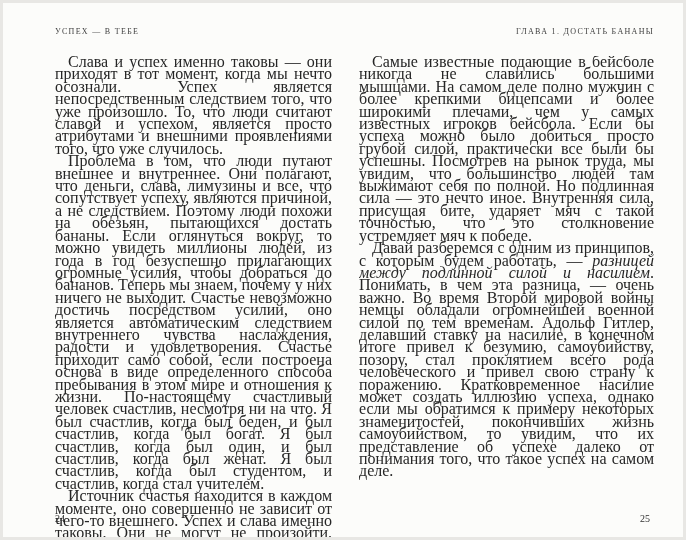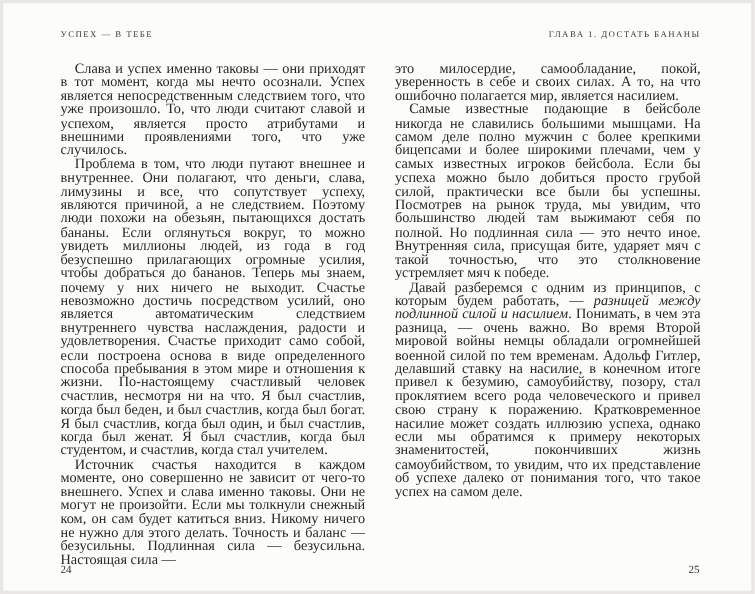--- a/index.html
+++ b/index.html
@@ -17,67 +17,66 @@
   }
   .page {
     width: 340px;
     height: 100%;
     position: relative;
     padding-top: 24px;
     display: flex;
     flex-direction: column;
   }
   .page-left  { padding-left: 52px; padding-right: 11px; }
-  .page-right { padding-left: 16px; padding-right: 46px; justify-content: flex-end; }
+  .page-right { padding-left: 16px; padding-right: 29px; justify-content: flex-end; }
   .running-header {
     font-size: 8px;
     letter-spacing: 1.3px;
     color: #3d3d3d;
     text-transform: uppercase;
     white-space: nowrap;
   }
   .rh-right { text-align: right; }
   .page-body {
     margin-top: 20px;
     flex: 1;
     overflow: hidden;
-    font-size: 13px;
+    font-size: 16px;
     line-height: 12.4px;
     color: #262626;
     text-align: justify;
     hyphens: auto;
   }
   .para { text-align: justify; }
   .para.indent { text-indent: 13px; }
   .italic { font-style: italic; }
   .page-number {
     position: absolute;
     bottom: 13px;
     font-size: 10px;
     color: #2f2f2f;
   }
   .pn-left  { left: 52px; }
-  .pn-right { right: 47px; }
+  .pn-right { right: 33px; }
 </style>
 </head>
 <body>
 
 <div class="spread">
   <div class="page page-left">
     <div class="running-header">УСПЕХ — В ТЕБЕ</div>
     <div class="page-body">
         <p class="para indent"><span>Слава и успех именно таковы — они приходят в тот момент, когда мы нечто осознали. Успех является непосредственным следствием того, что уже произошло. То, что люди считают славой и успехом, является просто атрибутами и внешними проявлениями того, что уже случилось.</span></p>
         <p class="para indent"><span>Проблема в том, что люди путают внешнее и внутреннее. Они полагают, что деньги, слава, лимузины и все, что сопутствует успеху, являются причиной, а не следствием. Поэтому люди похожи на обезьян, пытающихся достать бананы. Если оглянуться вокруг, то можно увидеть миллионы людей, из года в год безуспешно прилагающих огромные усилия, чтобы добраться до бананов. Теперь мы знаем, почему у них ничего не выходит. Счастье невозможно достичь посредством усилий, оно является автоматическим следствием внутреннего чувства наслаждения, радости и удовлетворения. Счастье приходит само собой, если построена основа в виде определенного способа пребывания в этом мире и отношения к жизни. По-настоящему счастливый человек счастлив, несмотря ни на что. Я был счастлив, когда был беден, и был счастлив, когда был богат. Я был счастлив, когда был один, и был счастлив, когда был женат. Я был счастлив, когда был студентом, и счастлив, когда стал учителем.</span></p>
         <p class="para indent"><span>Источник счастья находится в каждом моменте, оно совершенно не зависит от чего-то внешнего. Успех и слава именно таковы. Они не могут не произойти. Если мы толкнули снежный ком, он сам будет катиться вниз. Никому ничего не нужно для этого делать. Точность и баланс — безусильны. Подлинная сила — безусильна. Настоящая сила —</span></p>
       </div>
     <div class="page-number pn-left">24</div>
   </div>
 
   <div class="page page-right">
     <div class="running-header rh-right">ГЛАВА 1. ДОСТАТЬ БАНАНЫ</div>
     <div class="page-body">
-        <p class="para"><span>это милосердие, самообладание, покой, уверенность в себе и своих силах. А то, на что ошибочно полагается мир, является насилием.</span></p>
         <p class="para indent"><span>Самые известные подающие в бейсболе никогда не славились большими мышцами. На самом деле полно мужчин с более крепкими бицепсами и более широкими плечами, чем у самых известных игроков бейсбола. Если бы успеха можно было добиться просто грубой силой, практически все были бы успешны. Посмотрев на рынок труда, мы увидим, что большинство людей там выжимают себя по полной. Но подлинная сила — это нечто иное. Внутренняя сила, присущая бите, ударяет мяч с такой точностью, что это столкновение устремляет мяч к победе.</span></p>
         <p class="para indent"><span>Давай разберемся с одним из принципов, с которым будем работать, — </span><span class="italic">разницей между подлинной силой и насилием</span><span>. Понимать, в чем эта разница, — очень важно. Во время Второй мировой войны немцы обладали огромнейшей военной силой по тем временам. Адольф Гитлер, делавший ставку на насилие, в конечном итоге привел к безумию, самоубийству, позору, стал проклятием всего рода человеческого и привел свою страну к поражению. Кратковременное насилие может создать иллюзию успеха, однако если мы обратимся к примеру некоторых знаменитостей, покончивших жизнь самоубийством, то увидим, что их представление об успехе далеко от понимания того, что такое успех на самом деле.</span></p>
       </div>
     <div class="page-number pn-right">25</div>
   </div>
 </div>
 
 </body></html>

